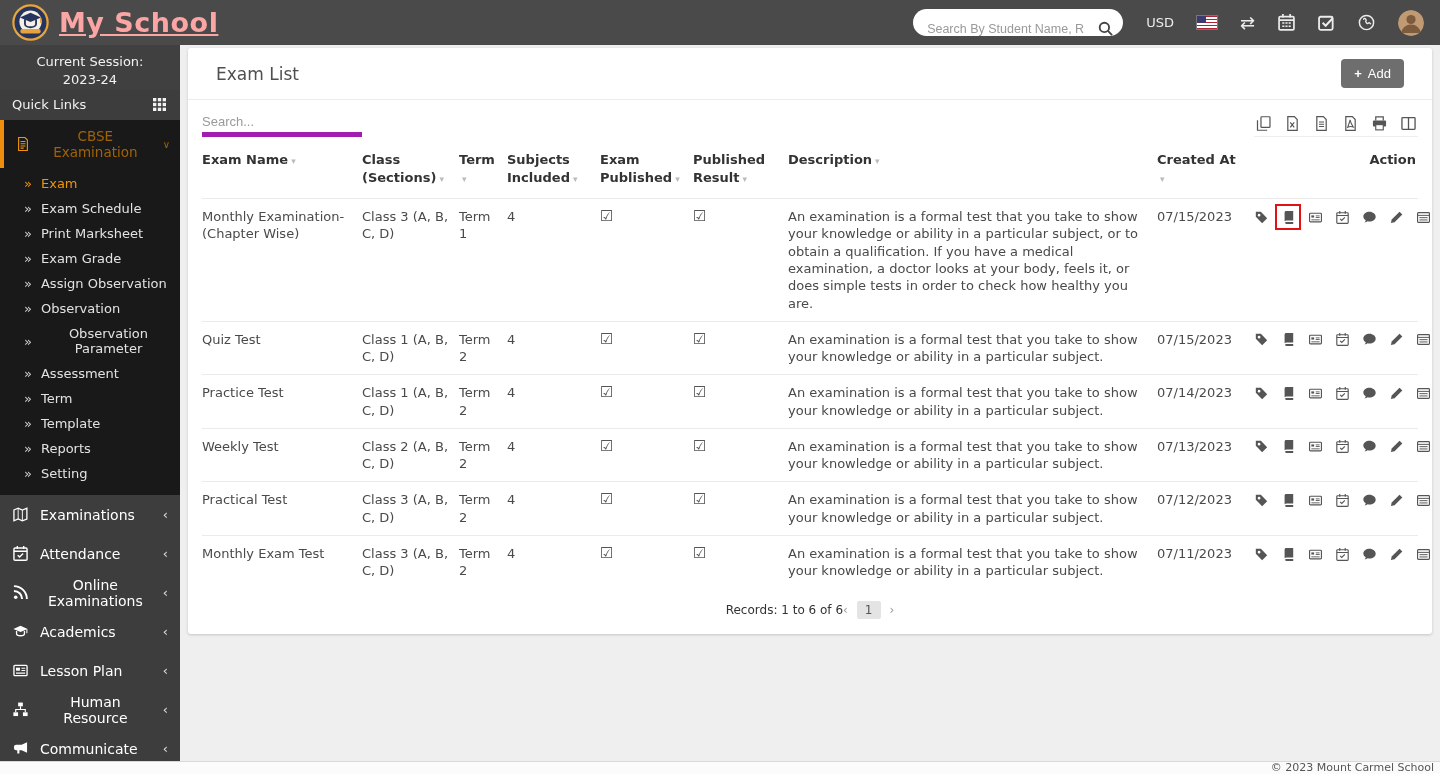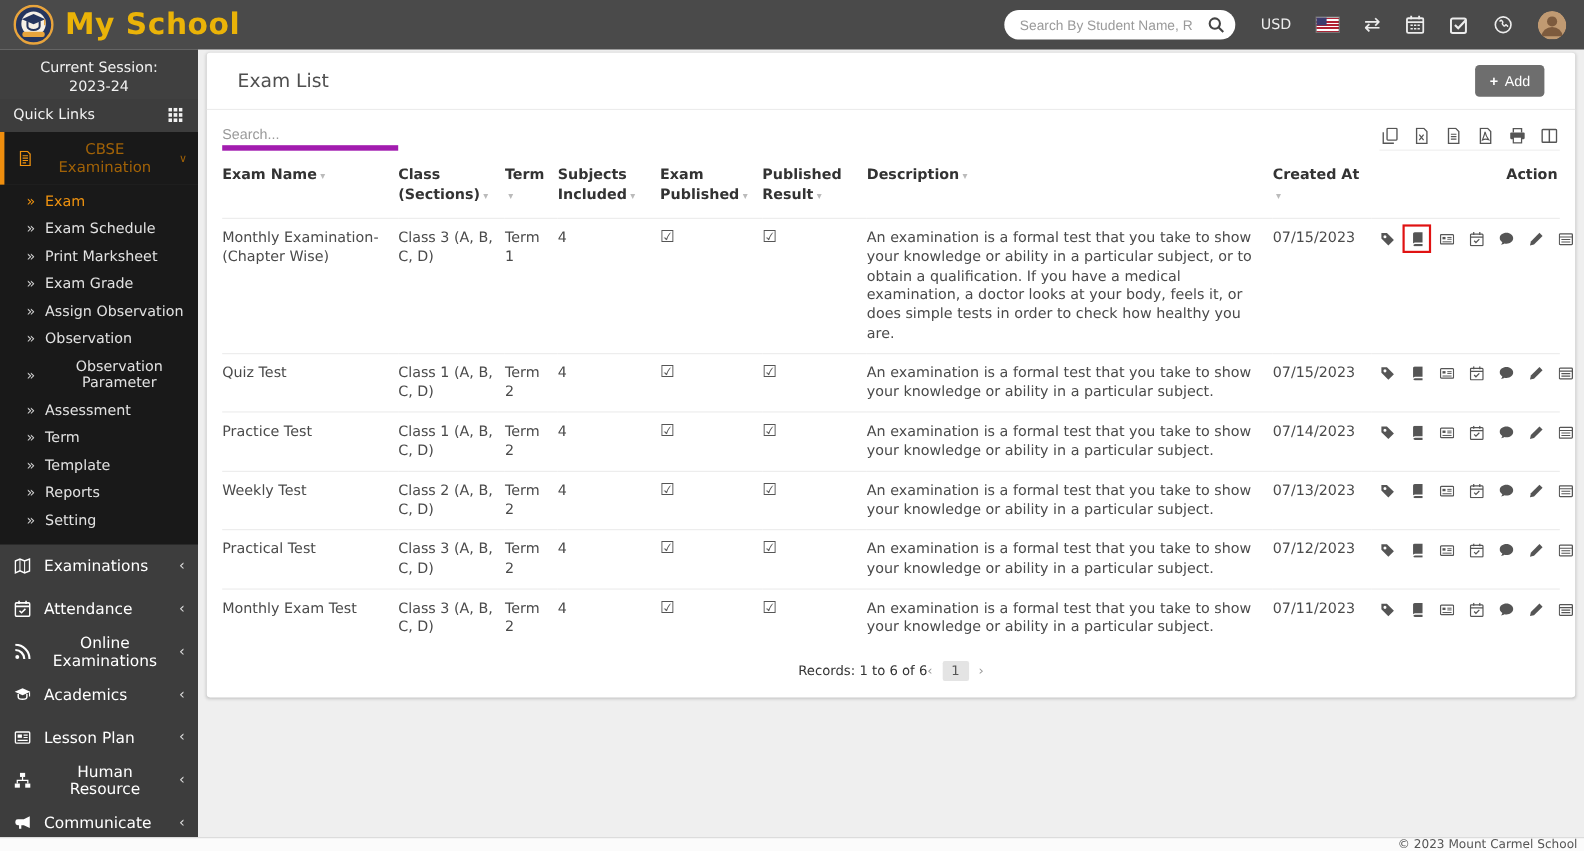--- a/index.html
+++ b/index.html
@@ -3,23 +3,23 @@
 <meta charset="utf-8">
 <title>Exam List</title>
 <style>
   * { box-sizing: border-box; margin: 0; padding: 0; }
   html,body { width:1440px; height:774px; overflow:hidden; }
   body { font-family:"DejaVu Sans", sans-serif; background:#efefef; position:relative; }
 
   
   .topbar { position:absolute; top:0; left:0; right:0; height:45px; background:#4a4a4a; display:flex; align-items:center; z-index:10; }
   .brand { display:flex; align-items:center; gap:10px; padding-left:12px; }
-  .brand-name { color:#eab308; font-size:27px; font-weight:bold; letter-spacing:.5px; }
+  .brand-name { color:#fca5a5; font-size:27px; font-weight:bold; letter-spacing:.5px;text-decoration:underline; }
   .topbar-right { margin-left:auto; display:flex; align-items:center; gap:23px; padding-right:16px; }
-  .search-pill { width:210px; height:27px; background:#fff; border-radius:14px; display:flex; align-items:center; padding:0 10px 0 14px; }
+  .search-pill { width:210px; height:27px; background:#fff; border-radius:14px; display:flex; align-items:flex-end; padding:0 10px 0 14px; }
   .search-pill input { border:none; outline:none; flex:1; font-size:12.5px; color:#333; background:transparent; min-width:0; }
   .search-pill input::placeholder { color:#9a9a9a; }
   .currency { color:#ececec; font-size:13px; }
   .flag { width:20px; height:13px; position:relative; background:repeating-linear-gradient(#b22234 0 1.5px,#fff 1.5px 3px); box-shadow:0 0 0 1px rgba(255,255,255,.25); }
   .flag::after { content:""; position:absolute; top:0; left:0; width:9px; height:7px; background:#3c3b6e; }
   .hicon { color:#ececec; display:inline-flex; align-items:center; }
   .hicon svg { width:17px; height:17px; }
   .swap-glyph { font-size:18px; color:#ececec; line-height:1; }
   .avatar { width:26px; height:26px; border-radius:50%; overflow:hidden; display:inline-flex; }
 

